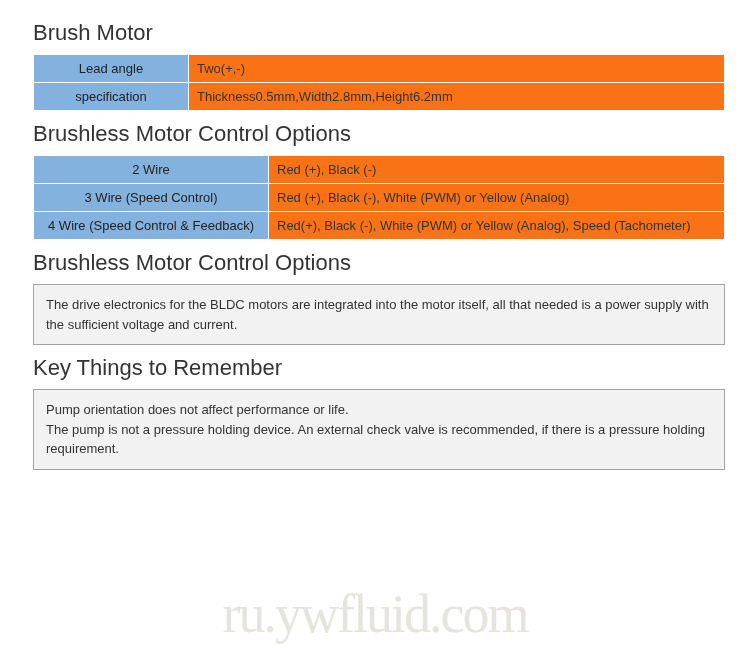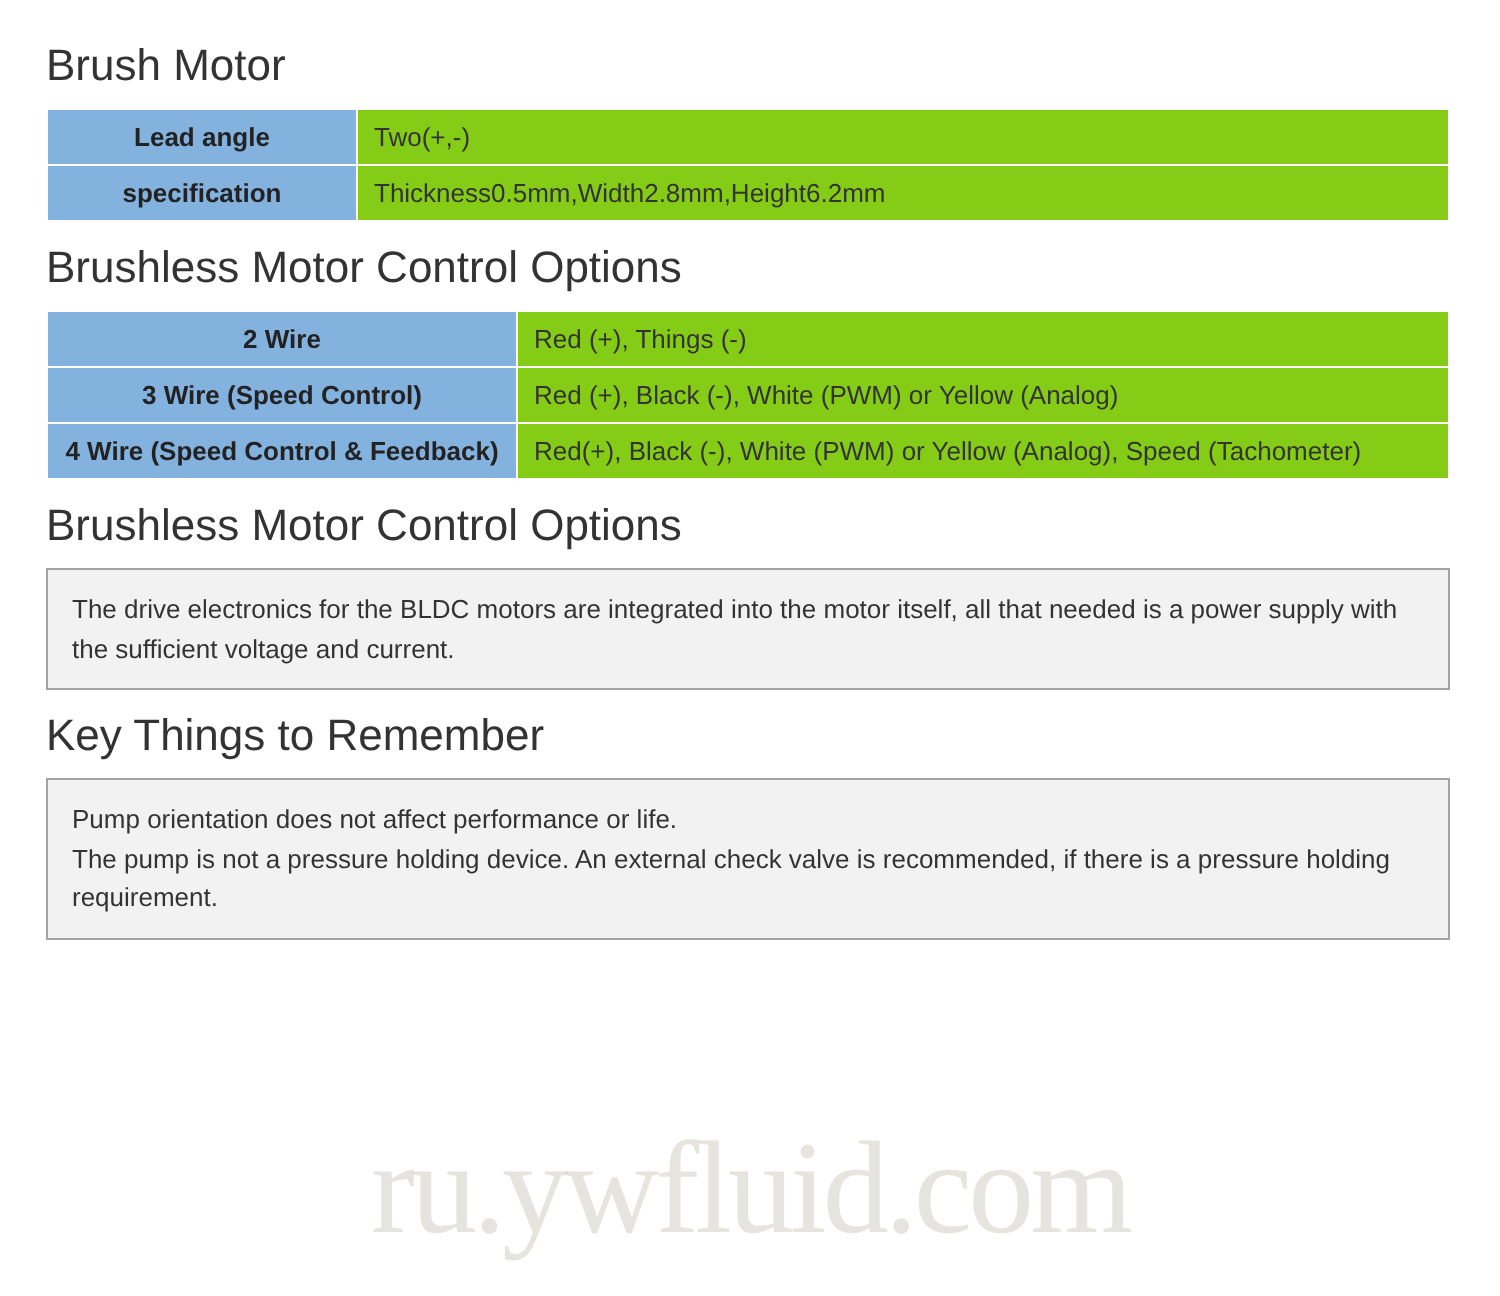--- a/index.html
+++ b/index.html
@@ -5,21 +5,21 @@
   * { box-sizing: border-box; margin: 0; padding: 0; }
   body {
     font-family: "Segoe UI", Arial, sans-serif;
     width: 750px;
     height: 648px;
     background: #fff;
     position: relative;
     overflow: hidden;
   }
   .content {
-    padding: 10px 25px 0 23px;
+    padding: 10px 25px 0 33px;
   }
   .section-title {
     font-size: 22px;
     font-weight: 300;
     color: #333;
     margin: 10px 0 8px 0;
   }
   table {
     width: 100%;
     border-collapse: collapse;
@@ -27,44 +27,44 @@
   }
   td {
     border: 1px solid #fff;
     padding: 6px 8px;
     vertical-align: middle;
   }
   .hcell {
     background: #84b2de;
     text-align: center;
     color: #222;
-    font-weight: 700;
+    font-weight: 400;
   }
   .vcell {
-    background: #84cc16;
+    background: #f97316;
     color: #333;
   }
   .t1 .hcell { width: 155px; }
   .t2 .hcell { width: 235px; }
   .note-box {
     background: #f2f2f2;
     border: 1px solid #a3a3a3;
     padding: 10px 12px;
     font-size: 13px;
     color: #333;
     line-height: 1.5;
     margin-bottom: 10px;
   }
   .watermark {
     position: absolute;
     left: 50%;
-    bottom: 15px;
+    bottom: 3px;
     transform: translateX(-50%);
     font-family: "Times New Roman", Georgia, serif;
-    font-size: 66px;
+    font-size: 54px;
     color: rgba(210, 205, 195, 0.55);
     letter-spacing: -2px;
     white-space: nowrap;
     pointer-events: none;
     font-weight: 400;
   }
 </style>
 </head>
 <body>
 
@@ -82,21 +82,21 @@
       <td class="vcell">Thickness0.5mm,Width2.8mm,Height6.2mm</td>
     </tr>
   </tbody>
     </table>
 
   <div class="section-title">Brushless Motor Control Options</div>
   <table class="t2">
     <tbody>
         <tr>
       <td class="hcell">2 Wire</td>
-      <td class="vcell">Red (+), Things (-)</td>
+      <td class="vcell">Red (+), Black (-)</td>
     </tr>
     <tr>
       <td class="hcell">3 Wire (Speed Control)</td>
       <td class="vcell">Red (+), Black (-), White (PWM) or Yellow (Analog)</td>
     </tr>
     <tr>
       <td class="hcell">4 Wire (Speed Control &amp; Feedback)</td>
       <td class="vcell">Red(+), Black (-), White (PWM) or Yellow (Analog), Speed (Tachometer)</td>
     </tr>
   </tbody>

